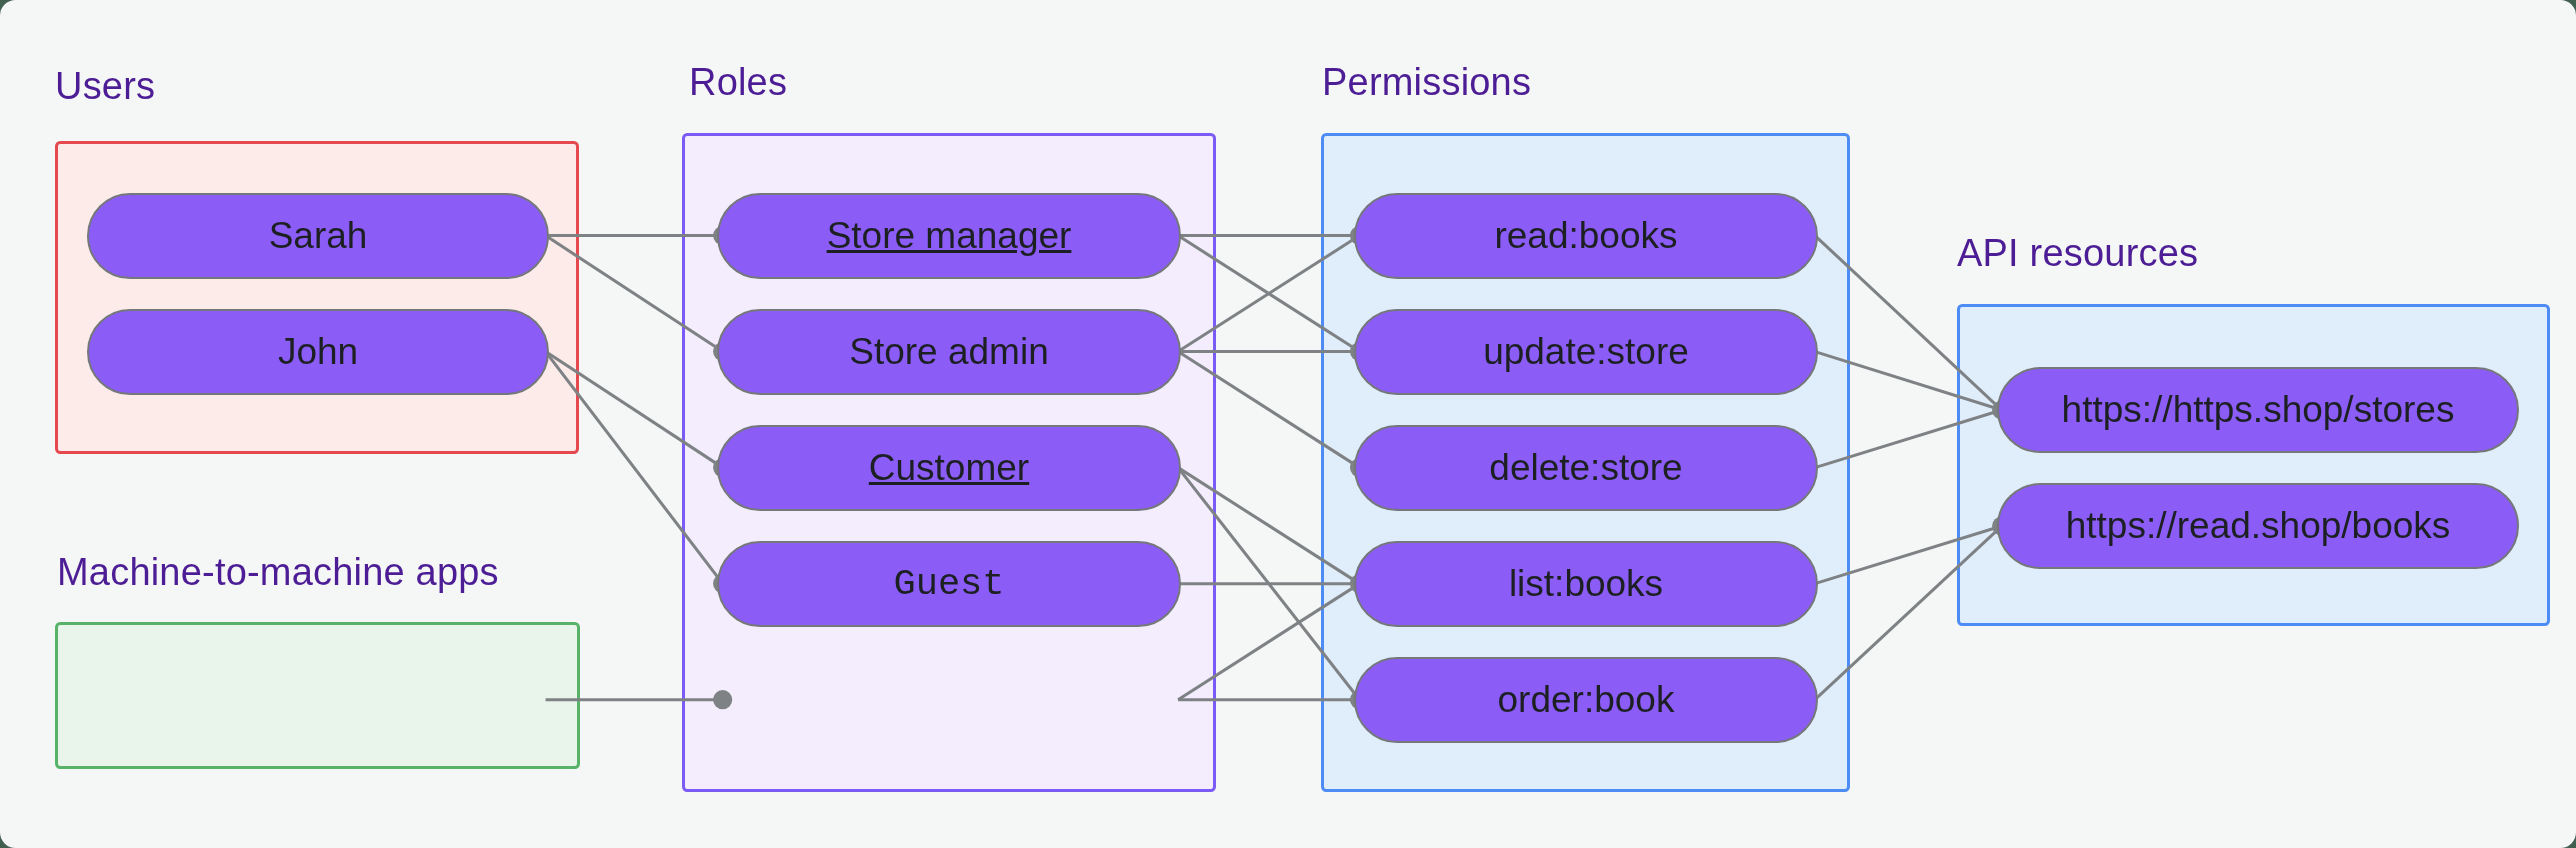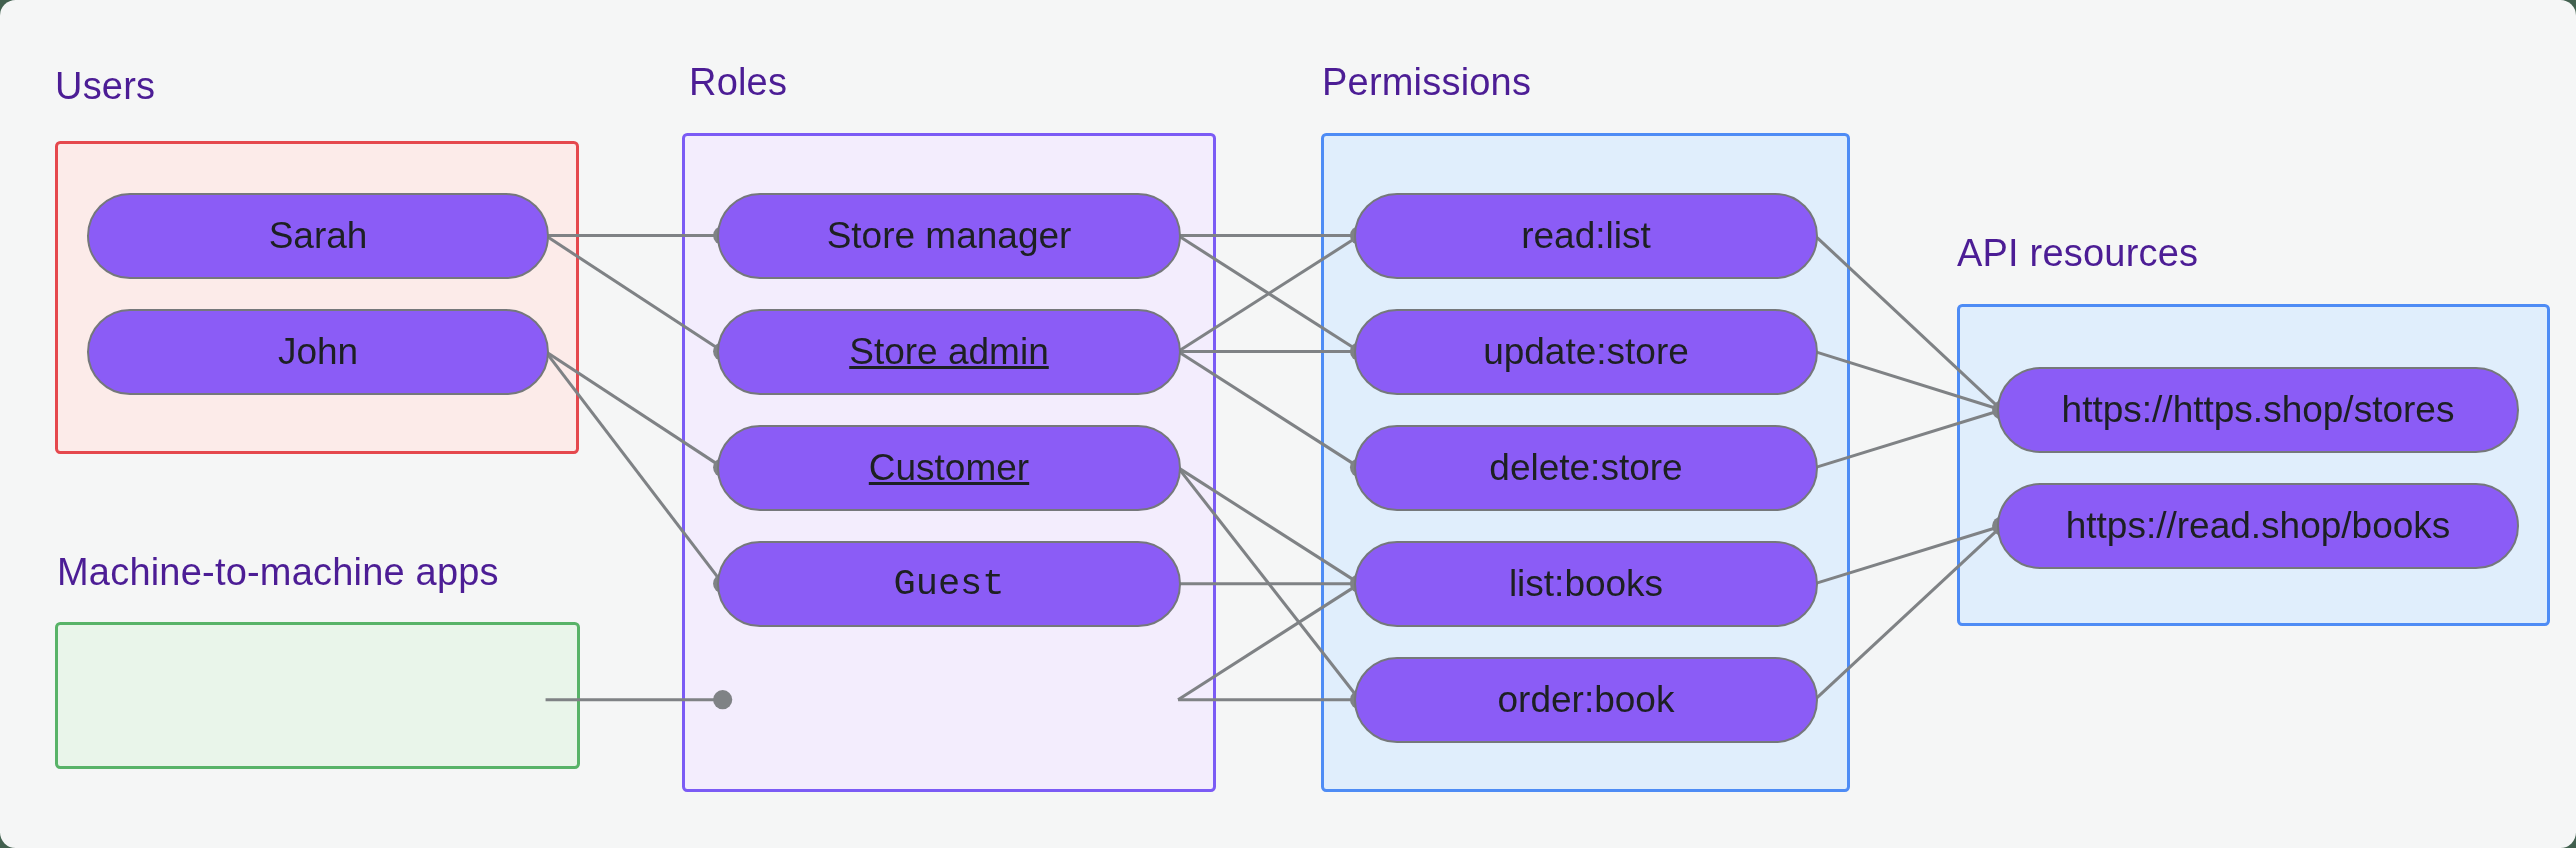--- a/index.html
+++ b/index.html
@@ -60,21 +60,21 @@
   #pill-sarah { left: 87px; top: 193px; width: 462px; }
   #pill-john  { left: 87px; top: 309px; width: 462px; }
 
   #lbl-m2m  { left: 57px; top: 551px; }
   #box-m2m  { left: 55px; top: 622px; width: 525px; height: 147px; }
   #pill-m2m_app { left: 87px; top: 657px; width: 462px; }
 
   
   #lbl-roles { left: 689px; top: 61px; }
   #box-roles { left: 682px; top: 133px; width: 534px; height: 659px; }
-  #pill-store_manager { left: 717px; top: 193px; width: 464px; }
+  #pill-store_manager { left: 717px; top: 193px; width: 464px; text-decoration: underline; }
   #pill-store_admin   { left: 717px; top: 309px; width: 464px; }
   #pill-customer      { left: 717px; top: 425px; width: 464px; text-decoration: underline; }
   #pill-guest         { left: 717px; top: 541px; width: 464px; }
   #pill-service_agent { left: 717px; top: 657px; width: 464px; }
 
   
   #lbl-permissions { left: 1322px; top: 61px; }
   #box-permissions { left: 1321px; top: 133px; width: 529px; height: 659px; }
   #pill-read_store   { left: 1354px; top: 193px; width: 464px; }
   #pill-update_store { left: 1354px; top: 309px; width: 464px; }
@@ -138,25 +138,25 @@
       <circle cx="1558" cy="802" r="11" fill="#7f8285"></circle>
       <circle cx="2294" cy="470" r="11" fill="#7f8285"></circle>
       <circle cx="2294" cy="603" r="11" fill="#7f8285"></circle>
     </svg>
 
   <div class="pill" id="pill-sarah" style="border-color: rgb(117, 120, 123);">Sarah</div>
   <div class="pill" id="pill-john" style="border-color: rgb(117, 120, 123);">John</div>
 
 
   <div class="pill" id="pill-store_manager" style="border-color: rgb(117, 120, 123);">Store manager</div>
-  <div class="pill" id="pill-store_admin" style="border-color: rgb(117, 120, 123); text-decoration: underline;">Store admin</div>
+  <div class="pill" id="pill-store_admin" style="border-color: rgb(117, 120, 123);">Store admin</div>
   <div class="pill" id="pill-customer" style="border-color: rgb(117, 120, 123);">Customer</div>
   <div class="pill" id="pill-guest" style="border-color: rgb(117, 120, 123); font-family: Liberation Mono, monospace;">Guest</div>
 
-  <div class="pill" id="pill-read_store" style="border-color: rgb(117, 120, 123);">read:list</div>
+  <div class="pill" id="pill-read_store" style="border-color: rgb(117, 120, 123);">read:books</div>
   <div class="pill" id="pill-update_store" style="border-color: rgb(117, 120, 123);">update:store</div>
   <div class="pill" id="pill-delete_store" style="border-color: rgb(117, 120, 123);">delete:store</div>
   <div class="pill" id="pill-list_books" style="border-color: rgb(117, 120, 123);">list:books</div>
   <div class="pill" id="pill-order_book" style="border-color: rgb(117, 120, 123);">order:book</div>
 
   <div class="pill" id="pill-stores" style="border-color: rgb(117, 120, 123);">https://https.shop/stores</div>
   <div class="pill" id="pill-books" style="border-color: rgb(117, 120, 123);">https://read.shop/books</div>
 
 </div>
 

